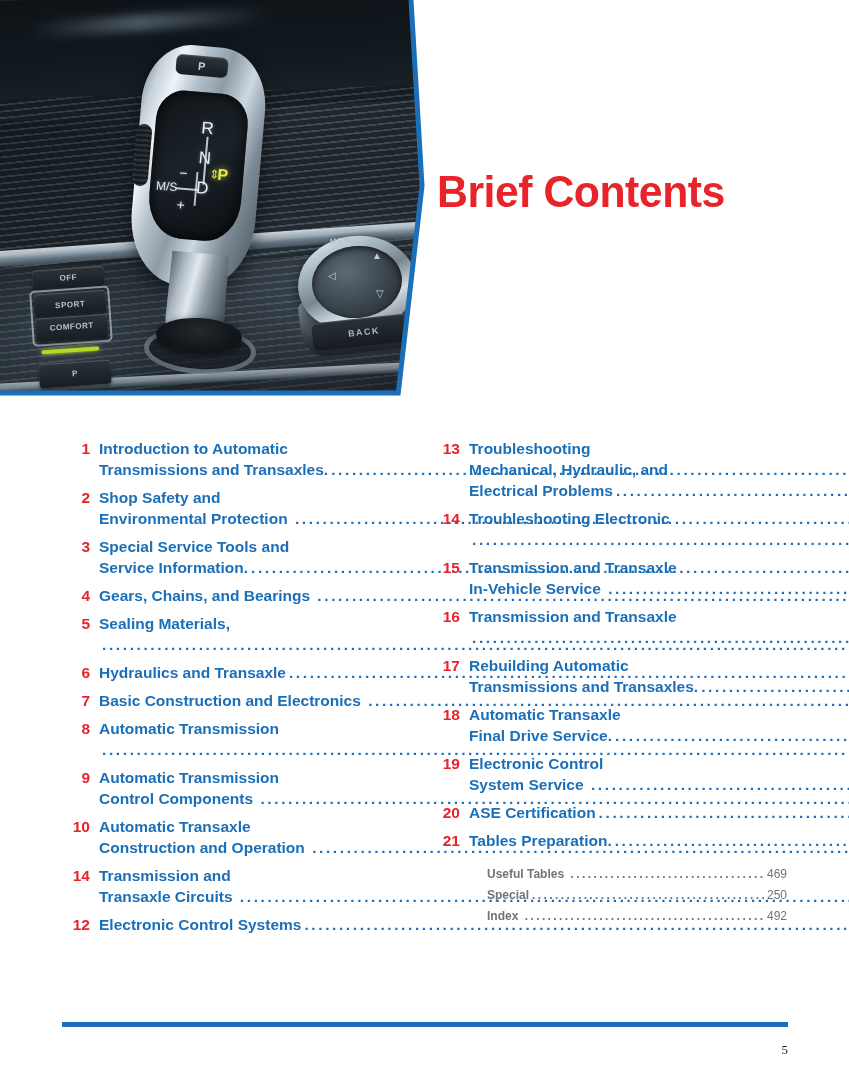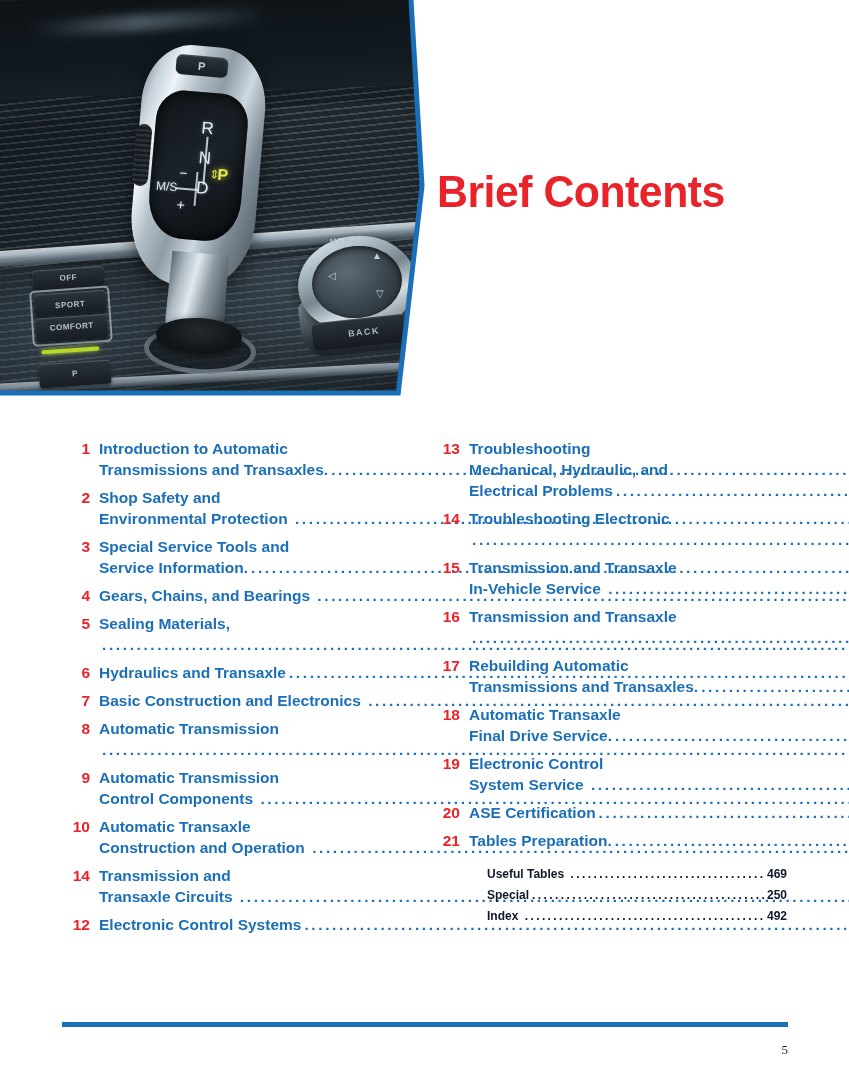--- a/index.html
+++ b/index.html
@@ -268,29 +268,29 @@
     color:#1B6FB8;
     letter-spacing:2.6px;
     font-weight:bold;
     font-size:15.5px;
   }
 
   
   .backmatter{ margin-top:13px; padding-left:55px; }
   .bm-entry{
     display:flex; align-items:center;
-    color:#0f172a; font-size:12px; font-weight:bold;
+    color:#737373; font-size:12px; font-weight:bold;
     line-height:21px;
   }
   .bm-label{ flex:0 0 auto; white-space:pre; }
   .bm-leader{
     flex:1 1 auto; overflow:hidden; white-space:nowrap;
     margin:0 2px 0 3px; letter-spacing:2.4px; font-size:12px; font-weight:bold;
   }
-  .bm-page{ flex:0 0 auto; font-size:12px; font-weight:bold; }
+  .bm-page{ flex:0 0 auto; font-size:12px; font-weight:normal; }
 
   
   .footer-rule{
     position:absolute; left:62px; top:1022px;
     width:726px; height:5px;
     background:#1B6FB8;
   }
   .page-number{
     position:absolute; left:740px; top:1042px;
     width:48px; text-align:right;

